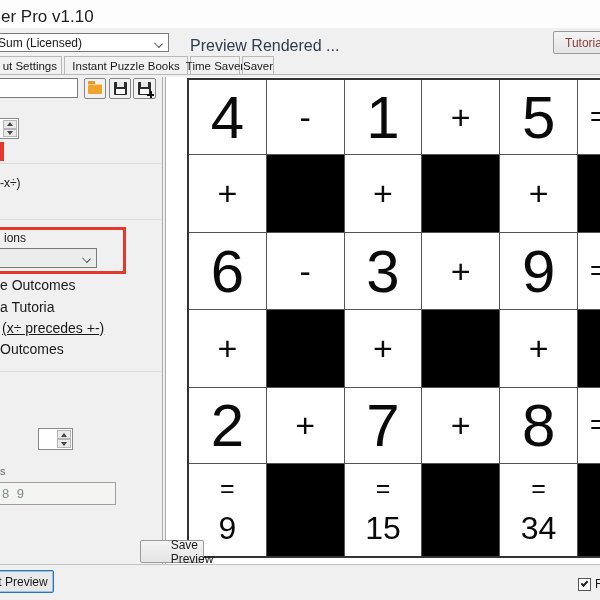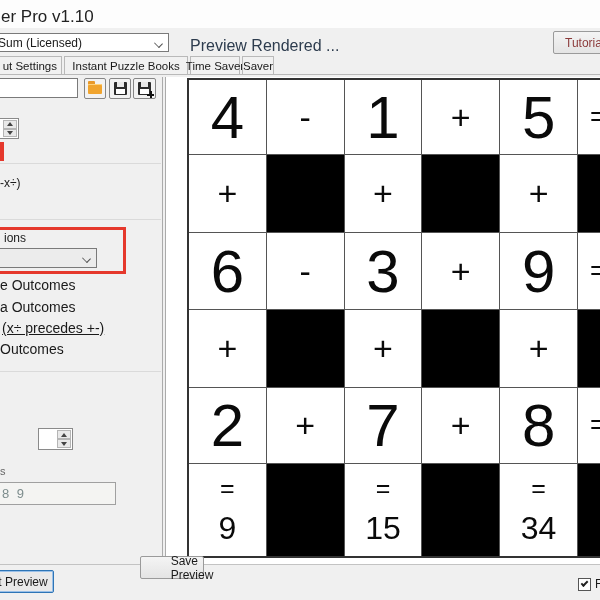--- a/index.html
+++ b/index.html
@@ -77,21 +77,21 @@
   .cell.op { font-size:34px; }
   .cell.eq { font-size:27px; }
   .cell.black { background:#000; }
   .cell.res { flex-direction:column; justify-content:space-evenly; }
   .res-eq { font-size:25px; line-height:1; }
   .res-num { font-size:32px; line-height:1; }
 
   
   .bottombar { left:0; top:564px; width:600px; height:36px; background:#f0f0f0; border-top:1px solid #c3c3c3; }
   .btn-preview { left:-8px; top:570px; width:62px; height:23px; border:1px solid #2e75b6; box-shadow:inset 0 0 0 1px #9ac0e8; background:#e9e9e9; }
-  .btn-save { left:140px; top:556px; width:64px; height:23px;padding-left:40px; }
+  .btn-save { left:140px; top:540px; width:64px; height:23px;padding-left:40px; }
   .checkbox { left:578px; top:578px; width:13px; height:13px; background:#fff; border:1px solid #555; }
   .checkbox .mark { position:absolute; left:2px; top:2px; width:7px; height:4px; border-left:2px solid #222; border-bottom:2px solid #222; transform:rotate(-45deg); }
   .cb-label { left:595px; top:577px; font-size:12px; }
 </style>
 </head>
 <body>
 
 <div class="abs titlebar">
   <div class="abs title-text">er Pro v1.10</div>
 </div>
@@ -139,21 +139,21 @@
 <div class="abs sep sep2"></div>
 
 <div class="abs red-rect"></div>
 <div class="abs hl-label">ions</div>
 <div class="abs combo combo-hl">
   <span></span>
   <span class="chev"></span>
 </div>
 
 <div class="abs opt opt0">e Outcomes</div>
-<div class="abs opt opt1">a Outcomes</div>
+<div class="abs opt opt1">a Tutoria</div>
 <div class="abs opt opt2">(x÷ precedes +-)</div>
 <div class="abs opt opt3">Outcomes</div>
 <div class="abs sep sep3"></div>
 
 <div class="abs spinner spin2">
   <span class="spin-arrows">
       <span class="spin-btn">
         <span class="tri-up"></span>
       </span>
       <span class="spin-btn">

